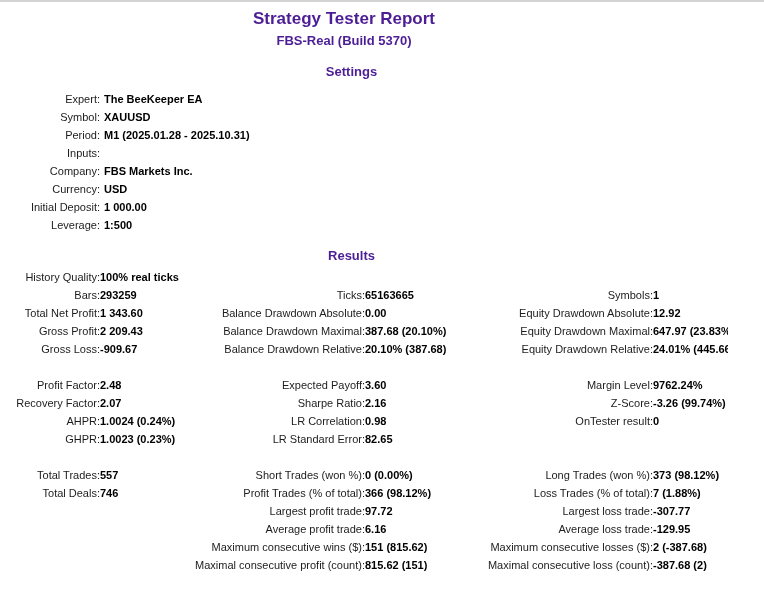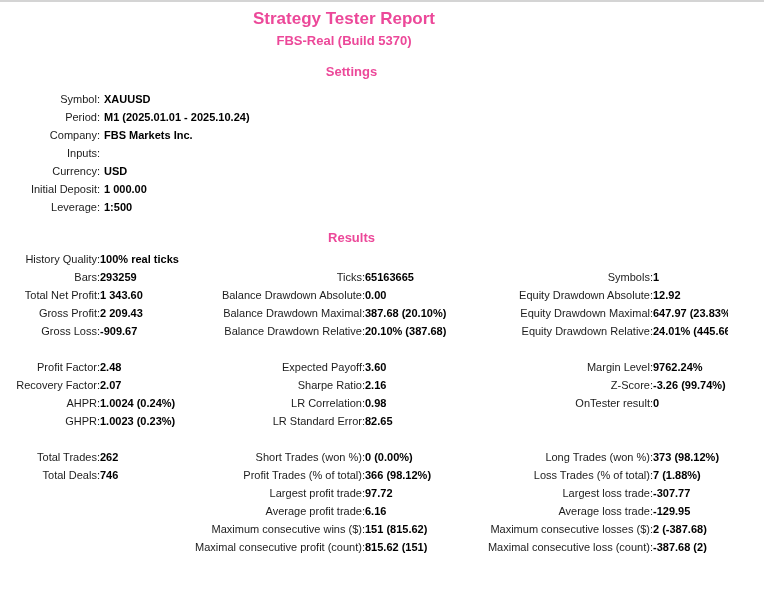--- a/index.html
+++ b/index.html
@@ -10,21 +10,21 @@
     box-sizing: border-box;
     font-family: "Liberation Sans", sans-serif;
     color: #1c1c1c;
     overflow: hidden;
   }
   .centered {
     width: 728px;
     padding-right: 40px;
     box-sizing: border-box;
     text-align: center;
-    color: #ec4899;
+    color: #4c1d95;
     font-weight: bold;
     white-space: nowrap;
   }
   .page-title   { margin-top: 6px;  font-size: 17px; line-height: 21px; }
   .page-subtitle{ margin-top: 4px;  font-size: 13px; line-height: 16px; text-align: center; }
   .section-heading { font-size: 13px; line-height: 15px; padding-left: 15px; }
   #settings-heading { margin-top: 15px; }
   #results-heading  { margin-top: 14px; }
 
   table {
@@ -54,34 +54,38 @@
 
 <div id="settings-heading" class="centered section-heading">Settings</div>
 
 <table id="settings-table">
   <colgroup>
       <col style="width:100px">
       <col style="width:628px">
     </colgroup>
   <tbody>
     <tr>
+      <td class="lbl">Expert:</td>
+      <td class="val-left">The BeeKeeper EA</td>
+    </tr>
+    <tr>
       <td class="lbl">Symbol:</td>
       <td class="val-left">XAUUSD</td>
     </tr>
     <tr>
       <td class="lbl">Period:</td>
-      <td class="val-left">M1 (2025.01.01 - 2025.10.24)</td>
+      <td class="val-left">M1 (2025.01.28 - 2025.10.31)</td>
+    </tr>
+    <tr>
+      <td class="lbl">Inputs:</td>
+      <td class="val-left"></td>
     </tr>
     <tr>
       <td class="lbl">Company:</td>
       <td class="val-left">FBS Markets Inc.</td>
-    </tr>
-    <tr>
-      <td class="lbl">Inputs:</td>
-      <td class="val-left"></td>
     </tr>
     <tr>
       <td class="lbl">Currency:</td>
       <td class="val-left">USD</td>
     </tr>
     <tr>
       <td class="lbl">Initial Deposit:</td>
       <td class="val-left">1 000.00</td>
     </tr>
     <tr>
@@ -186,21 +190,21 @@
     <tr>
       <td class="lbl"></td>
       <td class="val"></td>
       <td class="lbl"></td>
       <td class="val"></td>
       <td class="lbl"></td>
       <td class="val"></td>
     </tr>
     <tr>
       <td class="lbl">Total Trades:</td>
-      <td class="val">262</td>
+      <td class="val">557</td>
       <td class="lbl">Short Trades (won %):</td>
       <td class="val">0 (0.00%)</td>
       <td class="lbl">Long Trades (won %):</td>
       <td class="val">373 (98.12%)</td>
     </tr>
     <tr>
       <td class="lbl">Total Deals:</td>
       <td class="val">746</td>
       <td class="lbl">Profit Trades (% of total):</td>
       <td class="val">366 (98.12%)</td>

